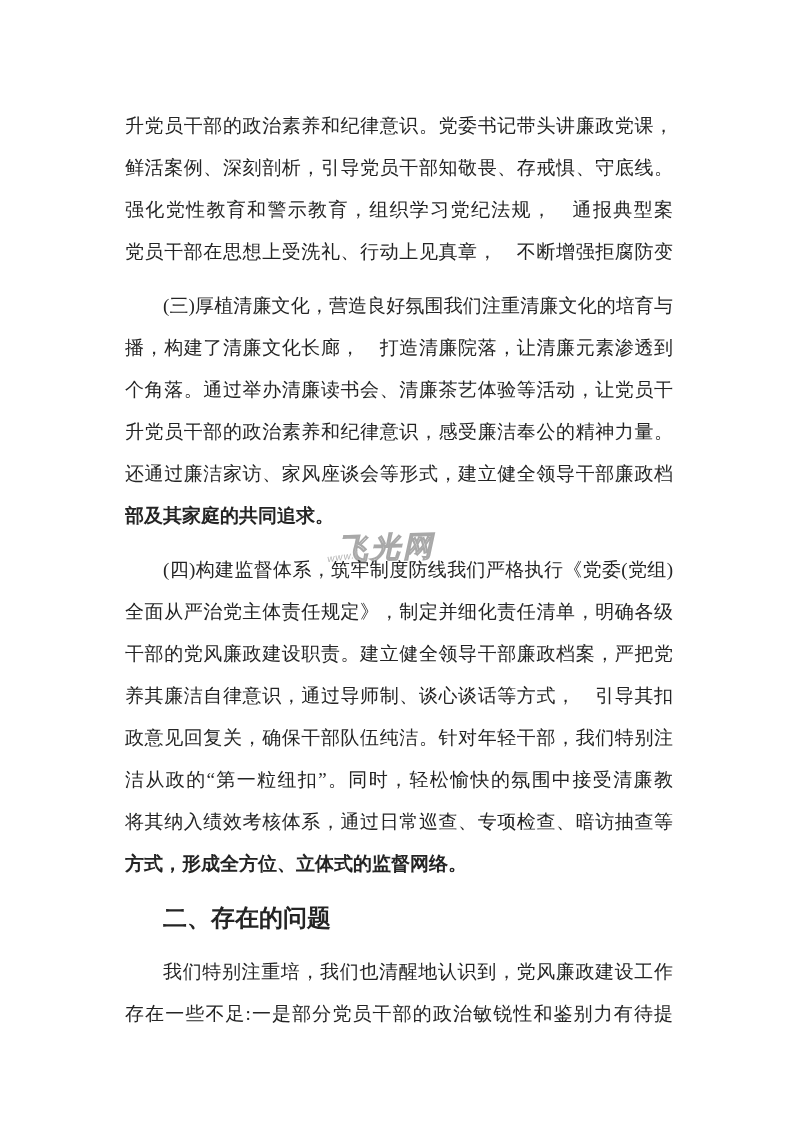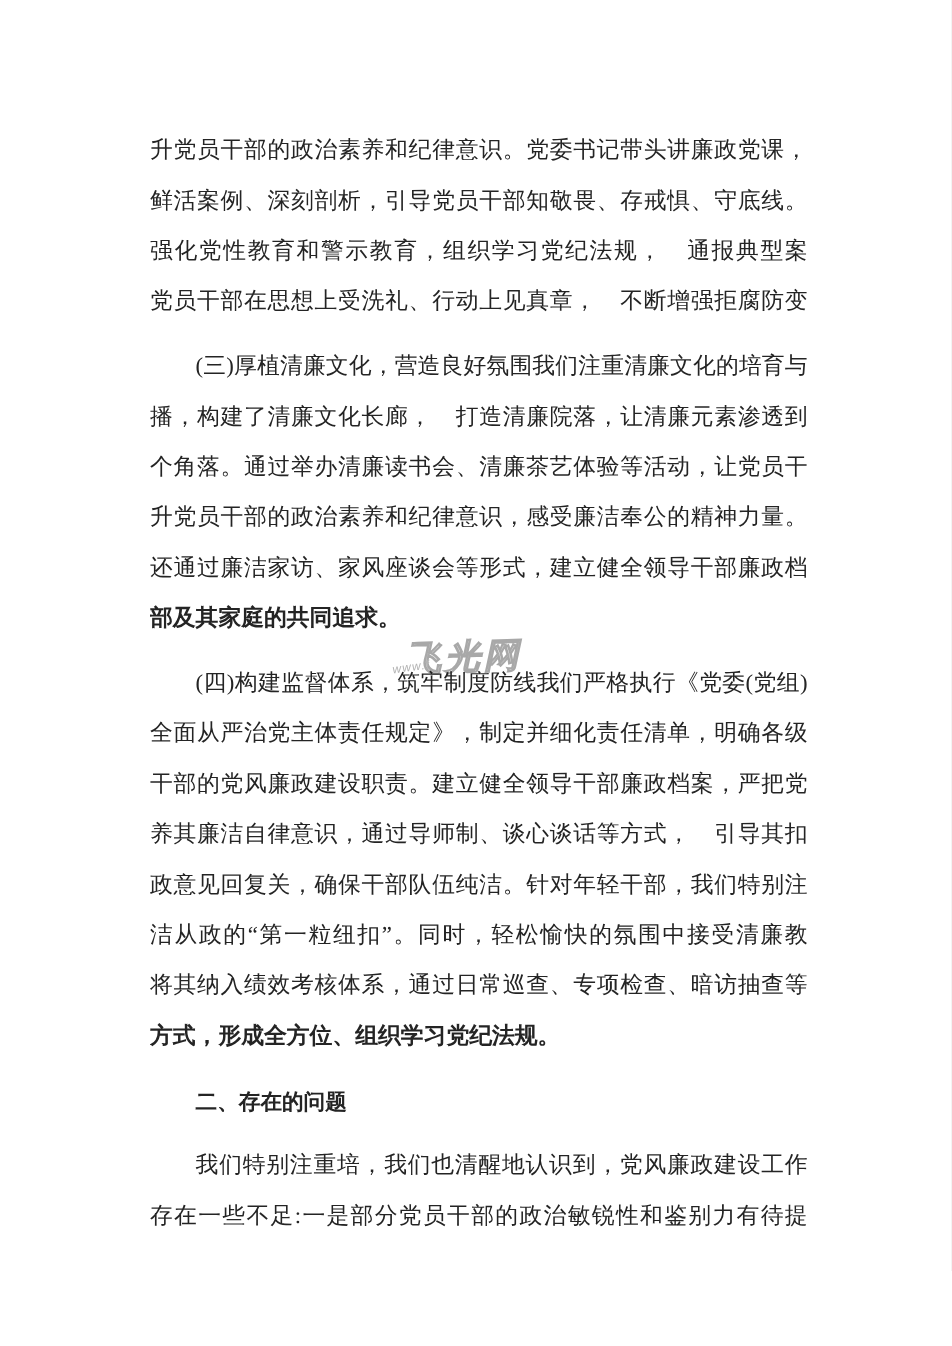--- a/index.html
+++ b/index.html
@@ -35,21 +35,21 @@
   }
   .line.last {
     text-align: left;
     text-align-last: left;
     font-weight: bold;
   }
   .line.indent { text-indent: 38px; }
   .paragraph.heading .line {
     font-family: "Liberation Sans", sans-serif;
     font-weight: 700;
-    font-size: 18px;
+    font-size: 24px;
     text-align: left;
     text-align-last: left;
   }
   .watermark {
     position: absolute;
     left: 0;
     top: 0;
     z-index: 1;
     pointer-events: none;
   }
@@ -105,21 +105,21 @@
         <div class="line last">部及其家庭的共同追求。</div>
       </div>
       <div class="paragraph">
         <div class="line indent">(四)构建监督体系，筑牢制度防线我们严格执行《党委(党组)落实</div>
         <div class="line">全面从严治党主体责任规定》，制定并细化责任清单，明确各级领导</div>
         <div class="line">干部的党风廉政建设职责。建立健全领导干部廉政档案，严把党风廉</div>
         <div class="line">养其廉洁自律意识，通过导师制、谈心谈话等方式，　引导其扣好廉</div>
         <div class="line">政意见回复关，确保干部队伍纯洁。针对年轻干部，我们特别注重培</div>
         <div class="line">洁从政的“第一粒纽扣”。同时，轻松愉快的氛围中接受清廉教育，</div>
         <div class="line">将其纳入绩效考核体系，通过日常巡查、专项检查、暗访抽查等多种</div>
-        <div class="line last">方式，形成全方位、组织学习党纪法规。</div>
+        <div class="line last">方式，形成全方位、立体式的监督网络。</div>
       </div>
       <div class="paragraph heading">
         <div class="line indent last">二、存在的问题</div>
       </div>
       <div class="paragraph">
         <div class="line indent">我们特别注重培，我们也清醒地认识到，党风廉政建设工作仍</div>
         <div class="line">存在一些不足:一是部分党员干部的政治敏锐性和鉴别力有待提高，</div>
       </div>
     </div>
 

